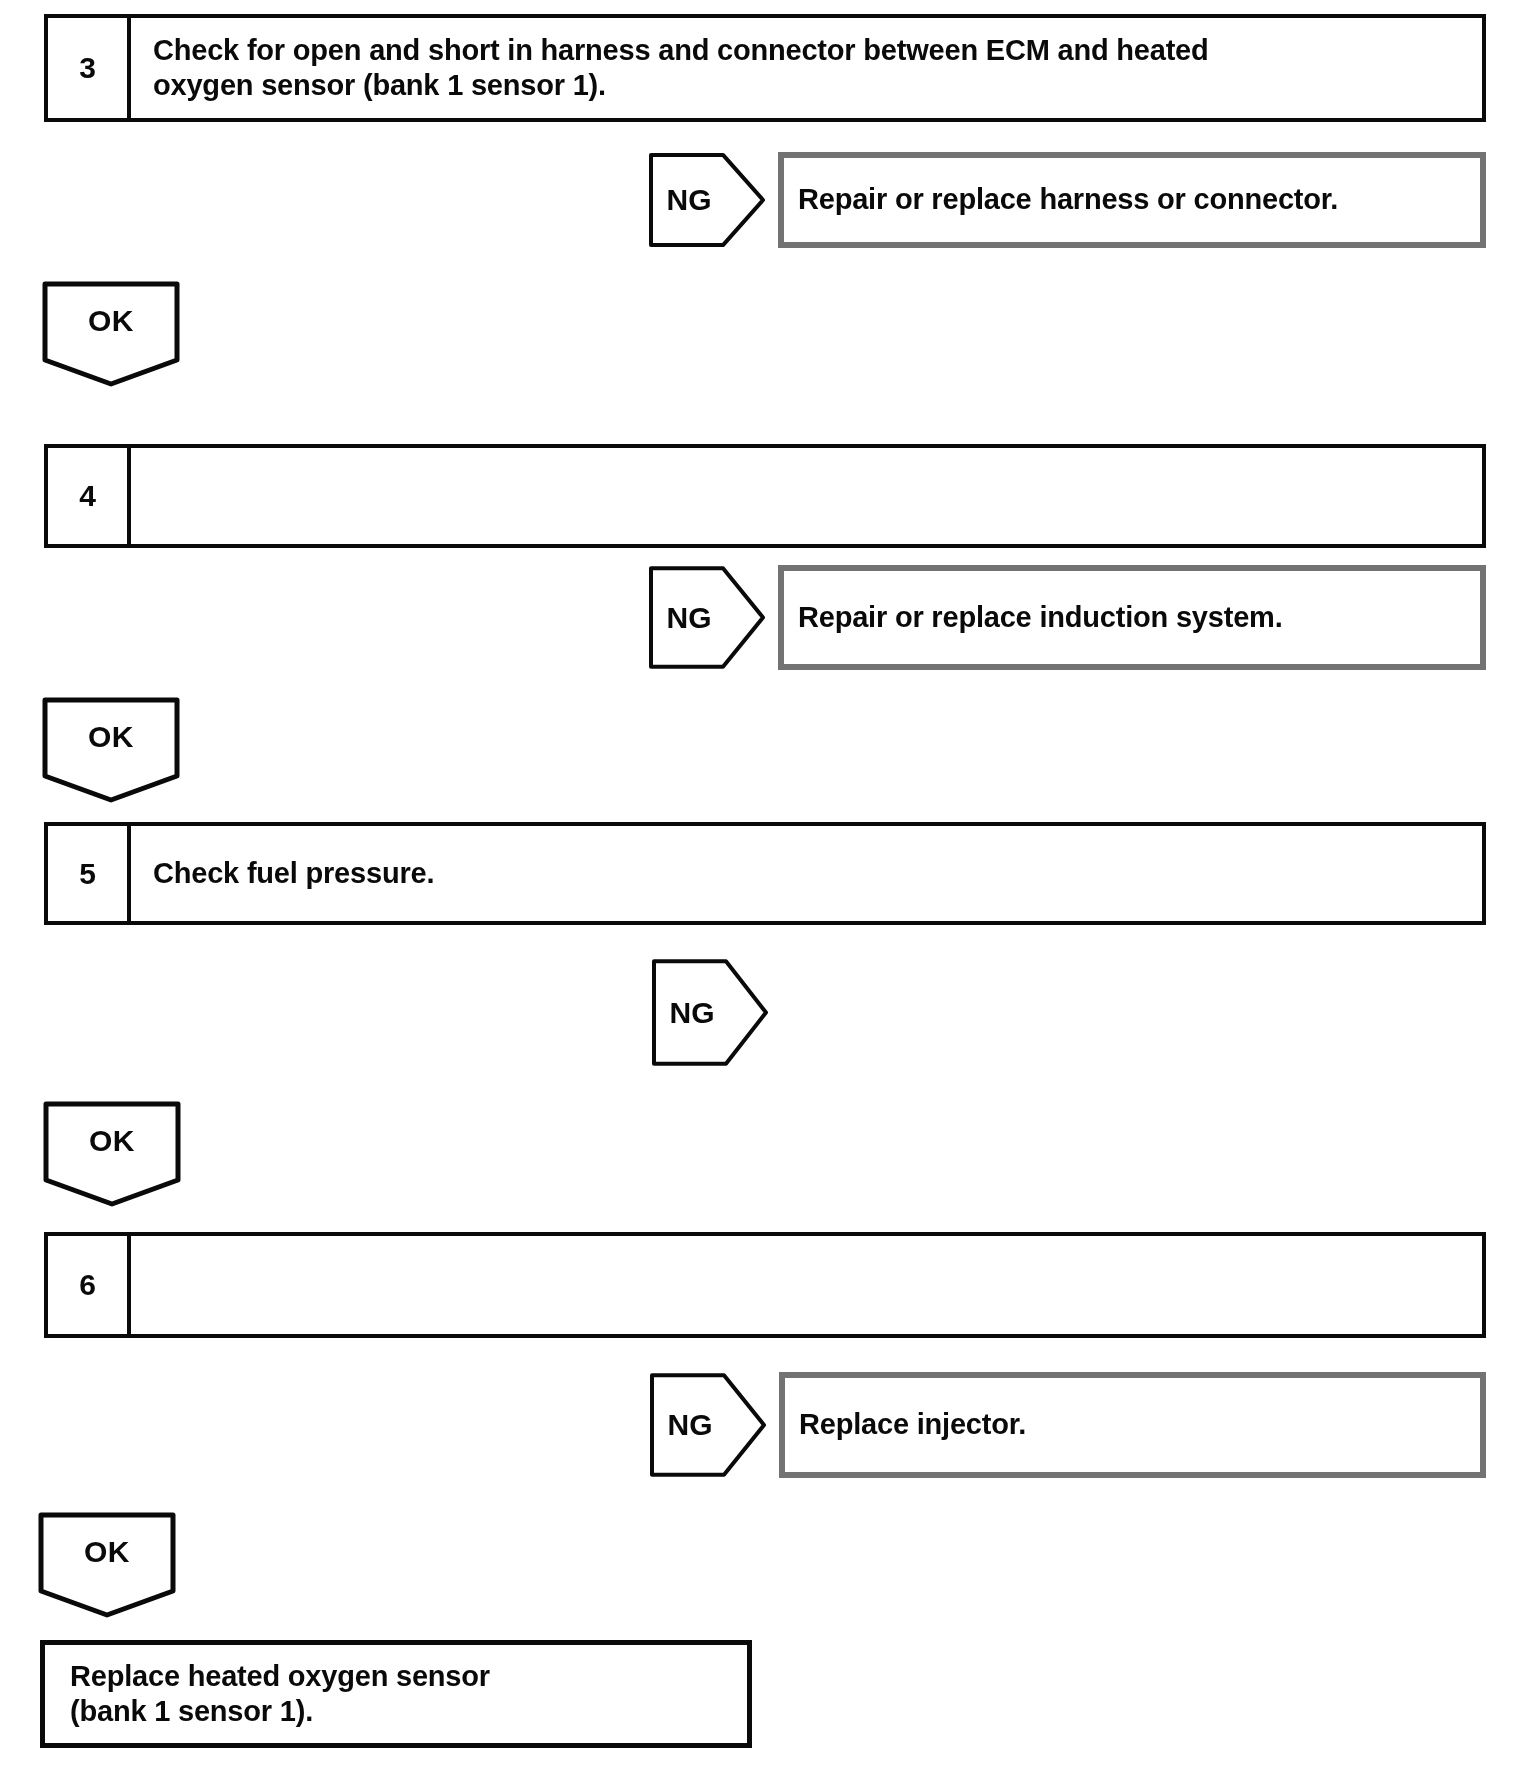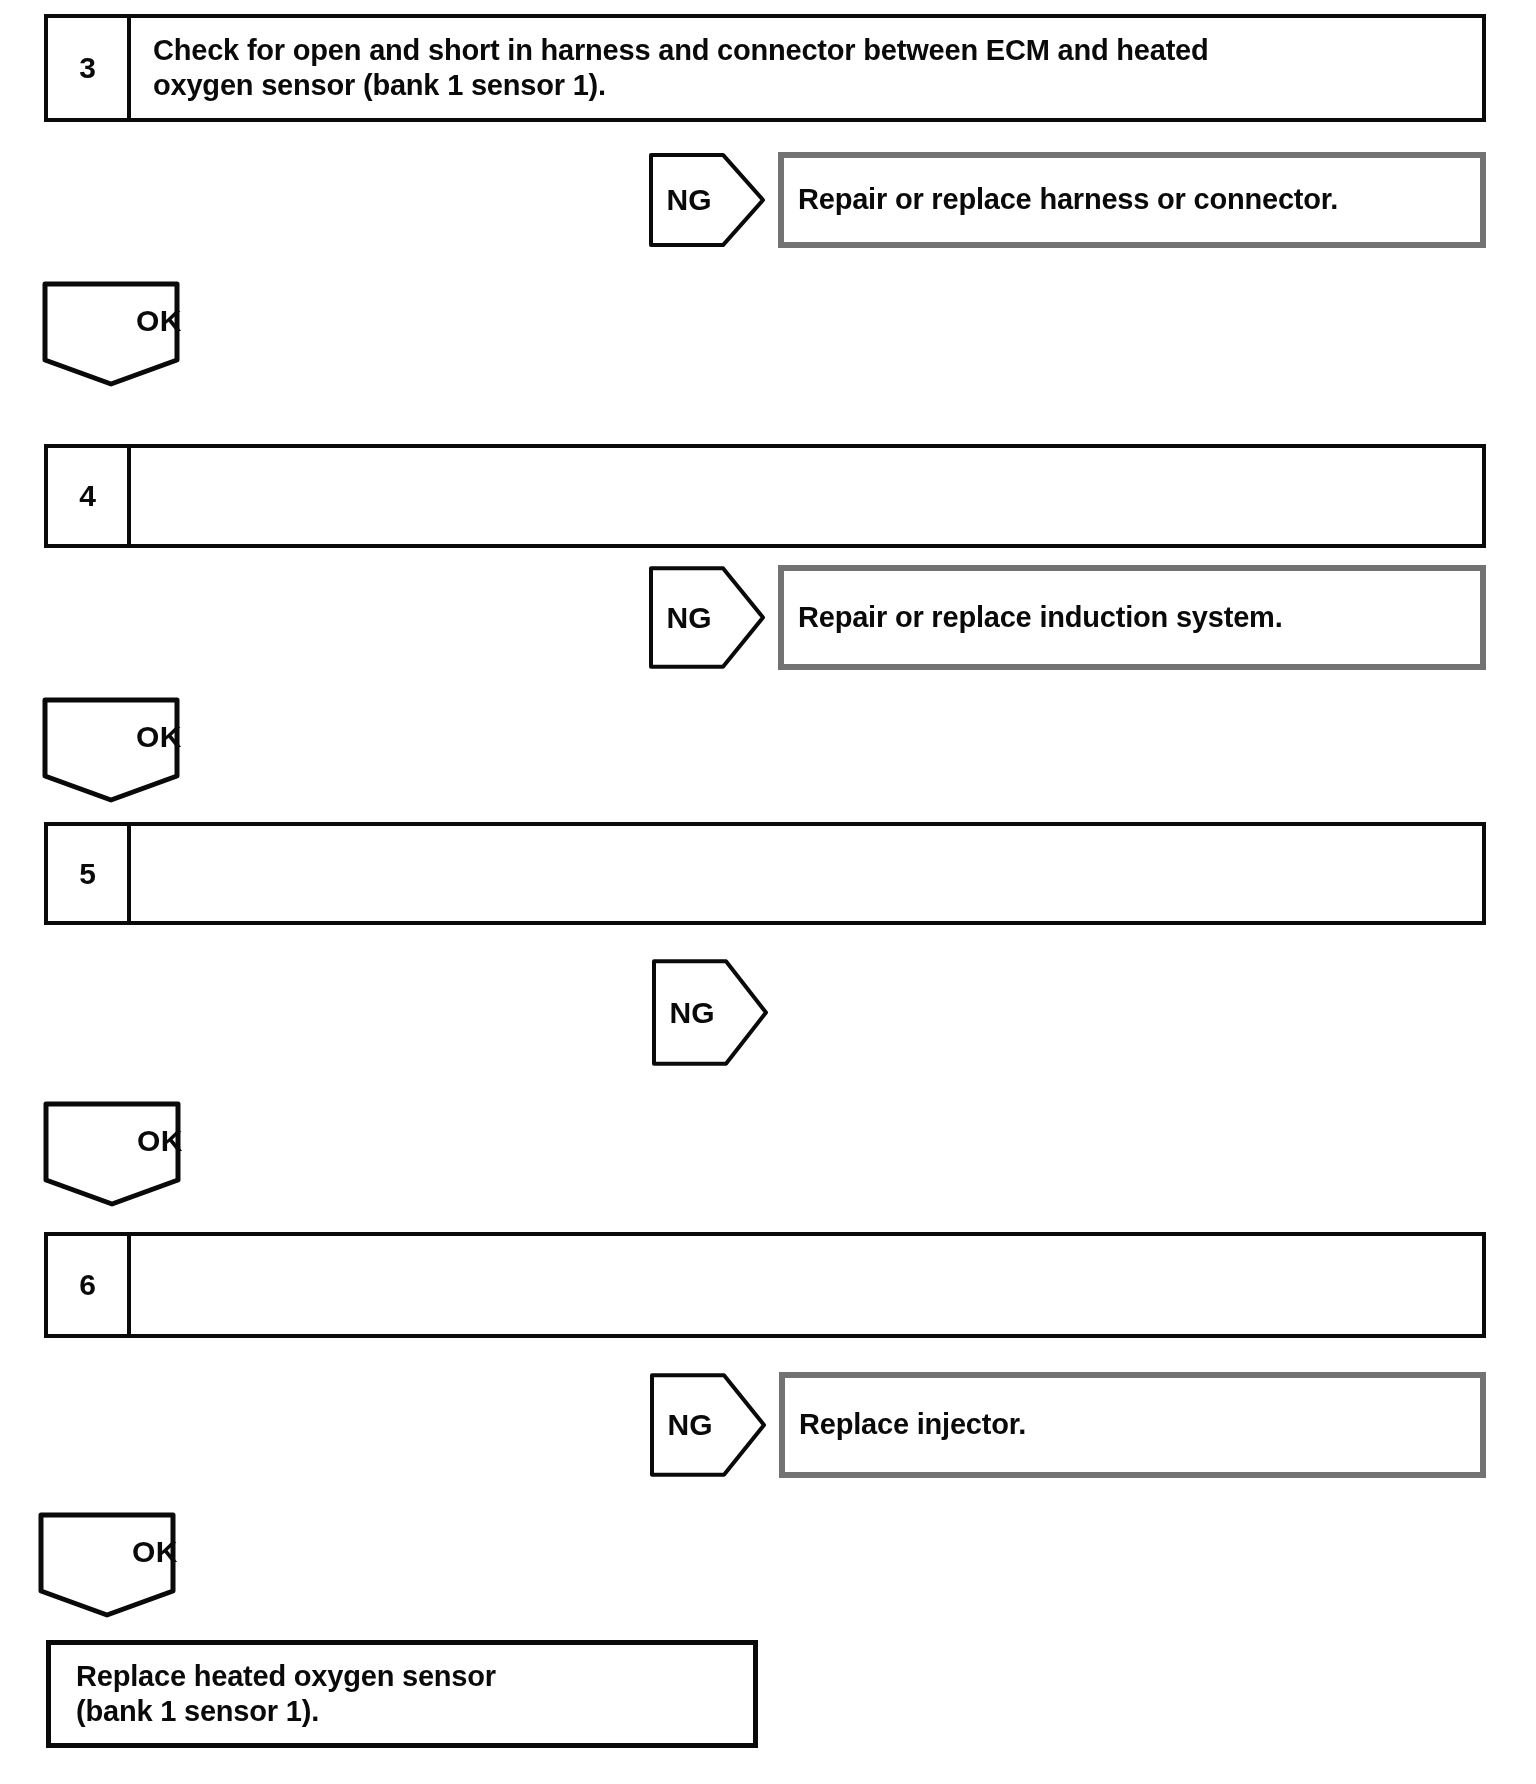--- a/index.html
+++ b/index.html
@@ -31,24 +31,24 @@
     display:flex; align-items:center; justify-content:center; font-size:30px;
   }
   .ng-box {
     margin-left:12px; flex:1; box-sizing:border-box; border:6px solid #737373;
     background:#ffffff; display:flex; align-items:center; padding:0 10px 0 14px;
   }
   .ok-wrap { position:absolute; width:138px; height:106px; }
   .ok-wrap svg { position:absolute; left:0; top:0; width:100%; height:100%; }
   .ok-label {
     position:absolute; left:0; top:0; width:100%; height:80px;
-    display:flex; align-items:center; justify-content:center; font-size:30px; letter-spacing:0.5px;padding-left:48px;
+    display:flex; align-items:center; justify-content:center; font-size:30px; letter-spacing:0.5px;
   }
   .final-box {
-    position:absolute; left:46px; top:1640px; width:712px; height:108px;
+    position:absolute; left:40px; top:1640px; width:712px; height:108px;
     box-sizing:border-box; border:5px solid #0a0a0a; background:#ffffff;
     display:flex; align-items:center; padding-left:25px;
   }
 </style>
 </head>
 <body>
 
 <div class="page">
 
   <div class="step" style="top:14px;height:108px">
@@ -96,20 +96,23 @@
 
   <div class="ok-wrap" style="left:42px;top:697px">
     <svg viewBox="0 0 138 106" preserveAspectRatio="none">
       <polygon points="3,3 135,3 135,79 69,103 3,79" fill="#ffffff" stroke="#0a0a0a" stroke-width="5" stroke-linejoin="round" vector-effect="non-scaling-stroke"></polygon>
     </svg>
     <div class="ok-label">OK</div>
   </div>
 
   <div class="step" style="top:822px;height:103px">
     <div class="step-num">5</div>
+    <div class="step-text">
+      <span class="txt">Check fuel pressure.</span>
+    </div>
   </div>
 
   <div class="ng-group" style="left:652px;top:958px;width:834px;height:109px">
     <div class="ng-shape-wrap">
       <svg viewBox="0 0 117 100" preserveAspectRatio="none">
         <polygon points="2,3 74,3 114,50 74,97 2,97" fill="#ffffff" stroke="#0a0a0a" stroke-width="4" stroke-linejoin="round" vector-effect="non-scaling-stroke"></polygon>
       </svg>
       <div class="ng-label">NG</div>
     </div>
   </div>

